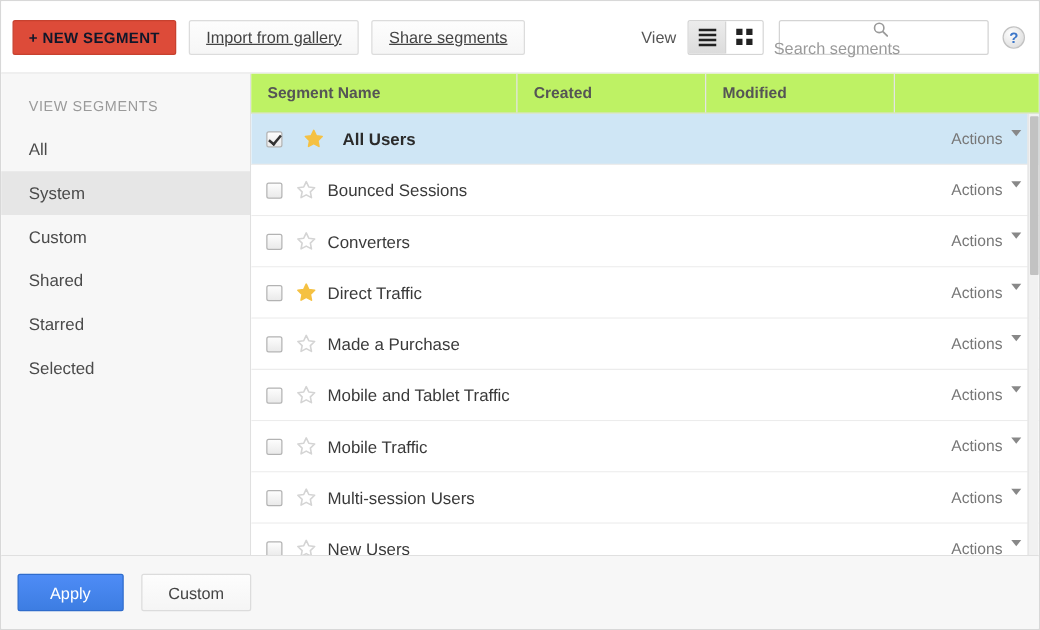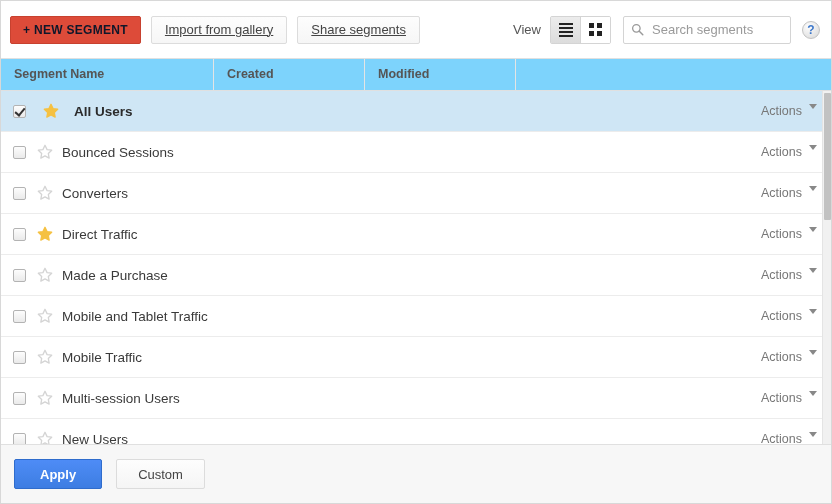--- a/index.html
+++ b/index.html
@@ -106,20 +106,21 @@
     display: flex;
     align-items: center;
     height: 28px;
     box-sizing: border-box;
     width: 168px;
     margin-left: 12px;
     border: 1px solid #d4d4d4;
     border-radius: 2px;
     background: #fff;
     padding: 0 7px;
+    flex-direction: column;
   }
   .search-box svg { flex: 0 0 auto; margin-right: 6px; }
   .search-box input {
     border: 0;
     outline: none;
     flex: 1 1 auto;
     font-family: "Liberation Sans", sans-serif;
     font-size: 13px;
     color: #444;
     background: transparent;
@@ -183,21 +184,21 @@
     min-width: 0;
     display: flex;
     flex-direction: column;
     background: #fff;
     position: relative;
   }
   .table-head {
     display: flex;
     height: 32px;
     min-height: 32px;
-    background: #7dd3fc;
+    background: #bef264;
     border-bottom: 1px solid #e0e0e0;
     box-sizing: border-box;
   }
   .th {
     font-size: 12.5px;
     color: #555;
     font-weight: bold;
     line-height: 31px;
     padding-left: 13px;
     box-sizing: border-box;
@@ -308,21 +309,21 @@
     display: flex;
     align-items: center;
     padding-left: 13px;
     background: #f7f7f7;
     box-sizing: border-box;
   }
   .btn-apply {
     background: #4285f4;
     background-image: linear-gradient(#4e8cf6, #3d7de2);
     color: #fff;
-    font-weight: bold;
+    font-weight: normal;
     font-size: 13px;
     border: 1px solid #2f6ccc;
     border-radius: 2px;
     height: 30px;
     padding: 0 25px;
     cursor: pointer;
   }
   .btn-cancel {
     background: #fbfbfb;
     background-image: linear-gradient(#fdfdfd, #f5f5f5);
@@ -375,20 +376,29 @@
         <line x1="10.2" y1="10.2" x2="14.5" y2="14.5" stroke="#9a9a9a" stroke-width="1.8" stroke-linecap="round"></line>
       </svg>
       <input type="text" placeholder="Search segments" style="">
     </div>
 
     <div class="help-icon">?</div>
   </div>
 
   <div class="body-wrap">
 
+    <div class="sidebar">
+      <div class="sidebar-heading">VIEW SEGMENTS</div>
+      <div class="sidebar-item">All</div>
+      <div class="sidebar-item active">System</div>
+      <div class="sidebar-item">Custom</div>
+      <div class="sidebar-item">Shared</div>
+      <div class="sidebar-item">Starred</div>
+      <div class="sidebar-item">Selected</div>
+    </div>
 
     <div class="table-area">
 
       <div class="table-head">
         <div class="th c1">Segment Name</div>
         <div class="th c2">Created</div>
         <div class="th c3">Modified</div>
         <div class="th c4"></div>
       </div>
 

